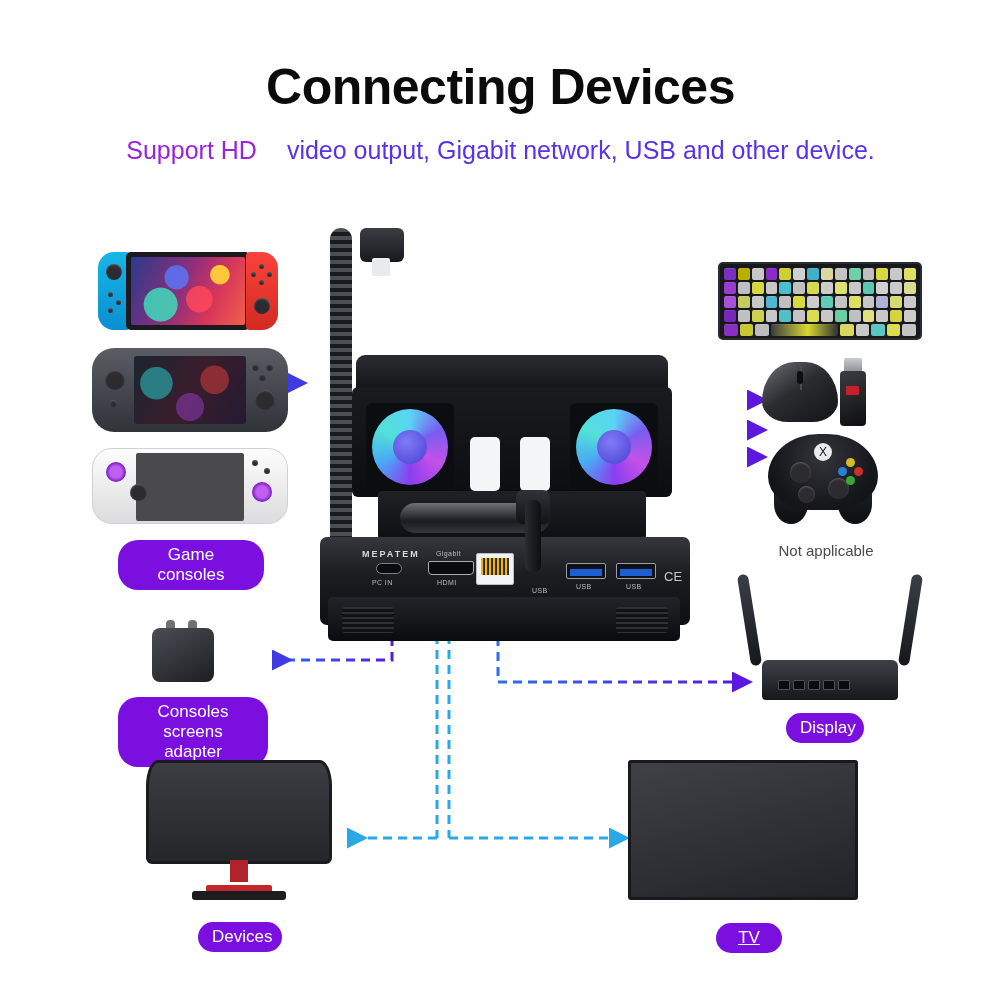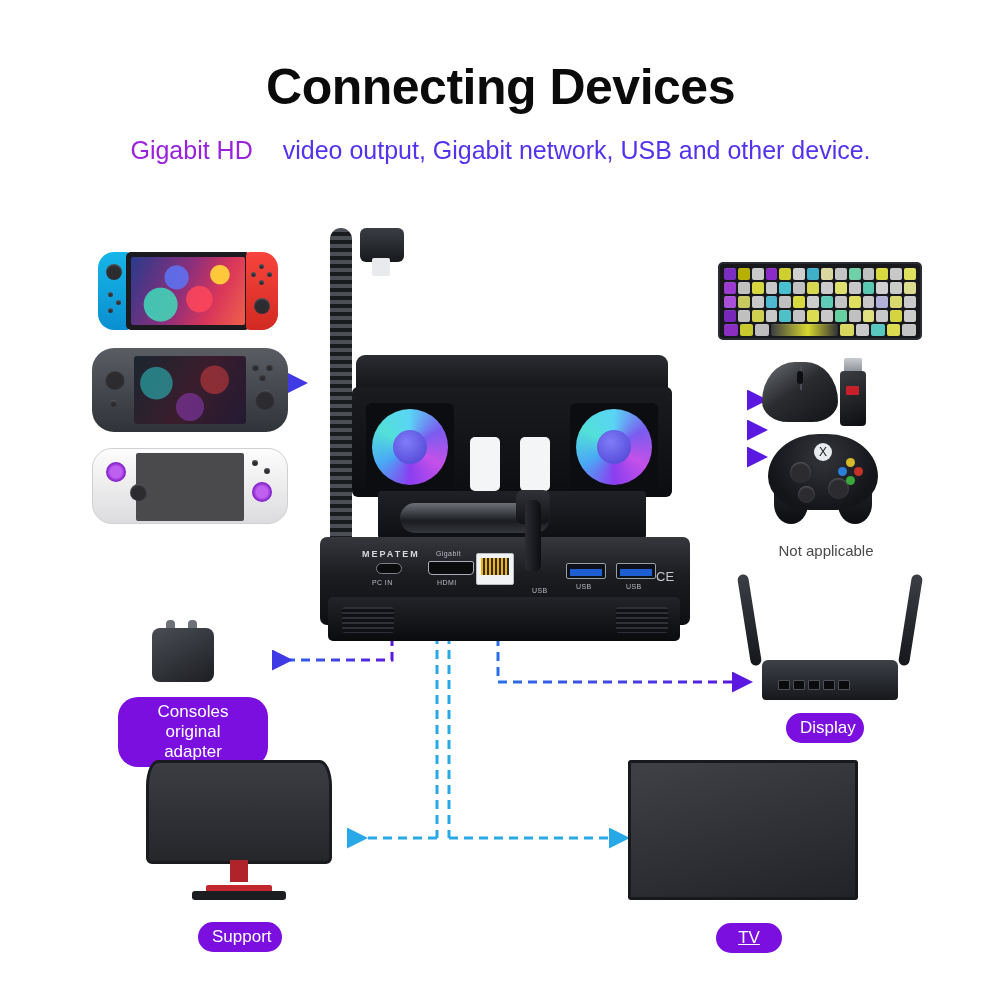--- a/index.html
+++ b/index.html
@@ -213,21 +213,21 @@
   
   #wires { position:absolute; left:0; top:0; width:1001px; height:1001px; }
 </style>
 </head>
 <body>
 
 <div id="page">
 
   <div class="title">Connecting Devices</div>
   <div class="subtitle">
-    <span class="hd">Gigabit HD</span><span>video output, Gigabit network, USB and other device.</span>
+    <span class="hd">Support HD</span><span>video output, Gigabit network, USB and other device.</span>
   </div>
 
   <svg id="wires" viewBox="0 0 1001 1001">
     <defs>
       <linearGradient id="gPurpleL" x1="1" y1="0" x2="0" y2="0">
         <stop offset="0%" stop-color="#5a18e0"></stop>
           <stop offset="100%" stop-color="#2a6fe8"></stop>
       </linearGradient>
       <linearGradient id="gPurpleR" x1="0" y1="0" x2="1" y2="0">
         <stop offset="0%" stop-color="#2a6fe8"></stop>
@@ -296,20 +296,21 @@
   <div class="dev ally" style="left:92px; top:448px;">
     <div class="body"></div>
     <div class="scr"></div>
     <div class="rgb" style="left:14px; top:14px; width:20px; height:20px;"></div>
     <div class="rgb" style="left:160px; top:34px; width:20px; height:20px;"></div>
     <div class="stick" style="left:38px; top:36px; width:17px; height:17px;"></div>
     <div class="stick" style="left:160px; top:12px; width:6px; height:6px;"></div>
     <div class="stick" style="left:172px; top:20px; width:6px; height:6px;"></div>
   </div>
 
+  <div class="pill" style="left:118px; top:540px; width:146px;">Game consoles</div>
 
   <div class="dev kbd" style="left:718px; top:262px;">
     <div class="row">
       <div class="k" style="background:#7b2fc0"></div>
         <div class="k" style="background:#b8b000"></div>
       <div class="k" style="background:#c8c8c8"></div>
         <div class="k" style="background:#8a2bc8"></div>
       <div class="k" style="background:#cfcf30"></div>
         <div class="k" style="background:#d0d0d0"></div>
       <div class="k" style="background:#3fb0c8"></div>
@@ -452,32 +453,32 @@
     <div class="port port-usb" style="left:246px; top:208px;">
         <i></i>
       </div>
     <div class="port-lbl" style="left:256px; top:228px;">USB</div>
 
     <div class="port port-usb" style="left:296px; top:208px;">
         <i></i>
       </div>
     <div class="port-lbl" style="left:306px; top:228px;">USB</div>
 
-    <div class="ce" style="left:336px; top:214px;">CE</div>
+    <div class="ce" style="left:344px; top:214px;">CE</div>
   </div>
 
   <div class="usbc-head"></div>
   <div class="usbc-cable"></div>
 
   <div class="dev adapter" style="left:152px; top:620px;">
     <div class="pin" style="left:14px;"></div>
     <div class="pin" style="left:36px;"></div>
     <div class="body"></div>
   </div>
-  <div class="pill" style="left:118px; top:697px; width:150px;">Consoles original
+  <div class="pill" style="left:118px; top:697px; width:150px;">Consoles screens
 adapter</div>
 
   <div class="dev router" style="left:740px; top:560px;">
     <div class="ant" style="left:4px; transform:rotate(-9deg);"></div>
     <div class="ant" style="right:4px; transform:rotate(9deg);"></div>
     <div class="base"></div>
     <div class="ports">
       <div class="p"></div>
         <div class="p"></div>
         <div class="p"></div>
@@ -486,20 +487,20 @@
     </div>
   </div>
   <div class="pill" style="left:786px; top:713px; width:78px;">Display</div>
 
   <div class="dev monitor" style="left:146px; top:760px;">
     <div class="panel"></div>
     <div class="neck"></div>
     <div class="foot2"></div>
     <div class="foot"></div>
   </div>
-  <div class="pill" style="left:198px; top:922px; width:84px;">Support</div>
+  <div class="pill" style="left:198px; top:922px; width:84px;">Devices</div>
 
   <div class="dev tv" style="left:628px; top:760px;">
     <div class="panel"></div>
   </div>
   <div class="pill" style="left:716px; top:923px; width:66px;text-decoration:underline;">TV</div>
 
 </div>
 
 </body></html>

